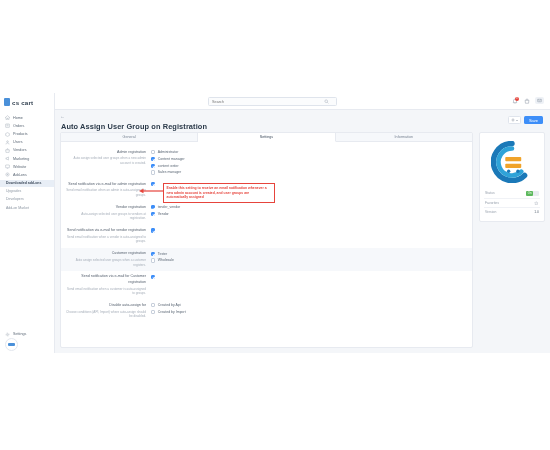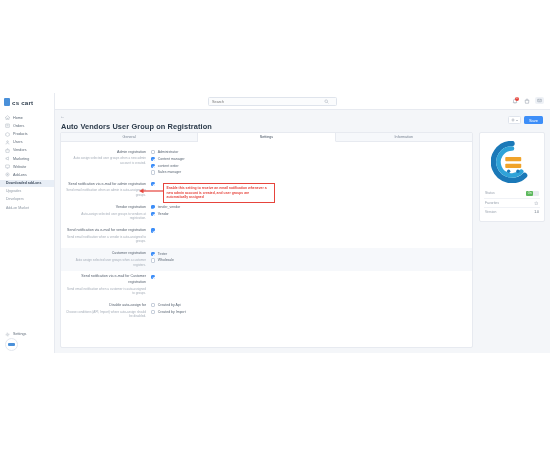--- a/index.html
+++ b/index.html
@@ -325,21 +325,21 @@
       </div>
     </div>
     <div class="avatar-chip">
       <div class="avatar-bar"></div>
     </div>
   </div>
 
   <div class="main">
 
     <div class="crumb-back">←</div>
-    <div class="page-title">Auto Vendors User Group on Registration</div>
+    <div class="page-title">Auto Assign User Group on Registration</div>
 
     <div class="page-actions">
       <div class="btn-gear">
         <svg viewBox="0 0 16 16">
             <circle cx="8" cy="8" r="2.6" fill="none" stroke="#8a94a2" stroke-width="1.6"></circle>
             <circle cx="8" cy="8" r="5.4" fill="none" stroke="#8a94a2" stroke-width="1.4" stroke-dasharray="2 1.6"></circle>
           </svg>
         <span class="caret"></span>
       </div>
       <button class="btn-save">Save</button>

